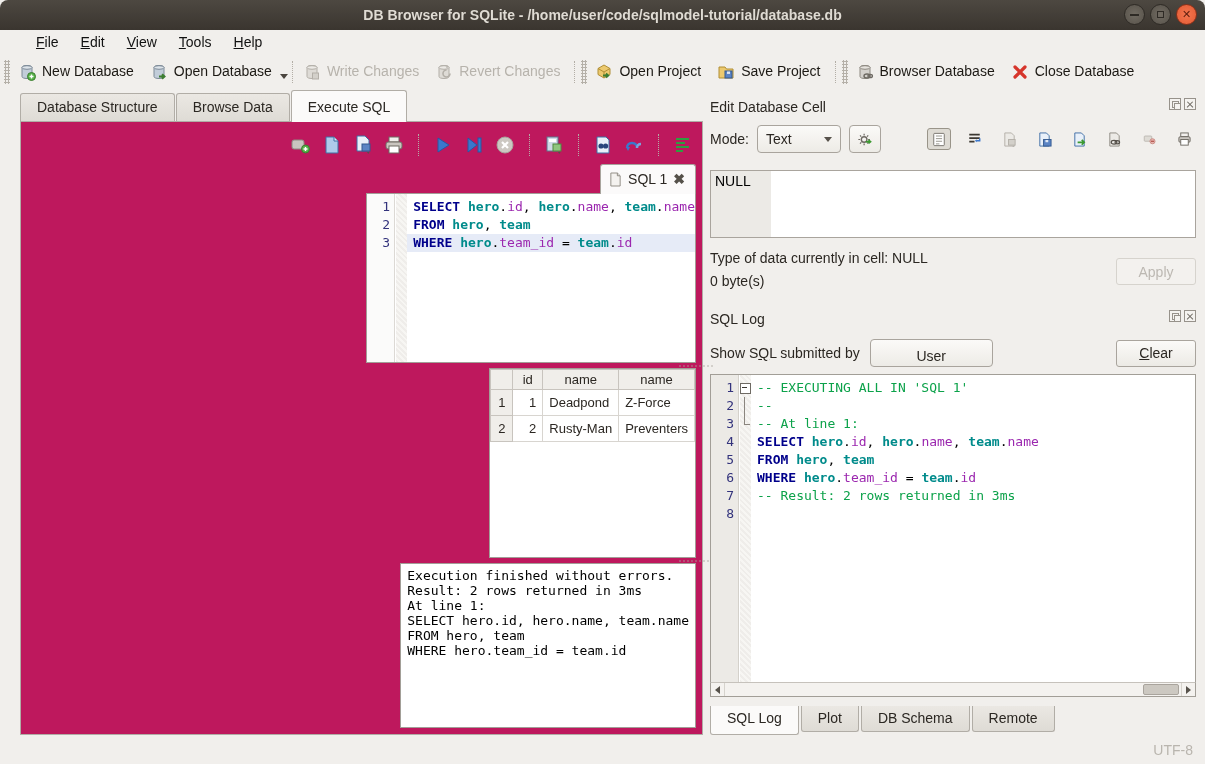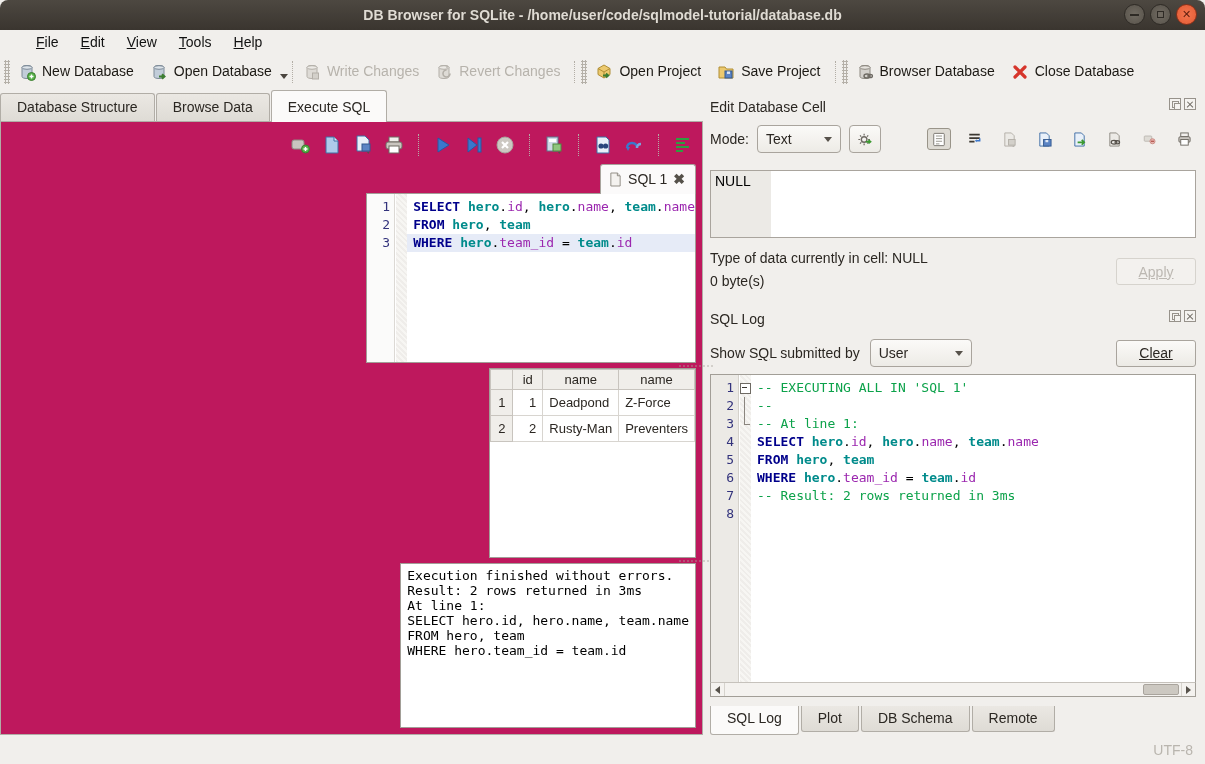--- a/index.html
+++ b/index.html
@@ -30,21 +30,21 @@
              background-image:radial-gradient(#b5b0a8 1px, transparent 1.2px); background-size:3px 3px; }
   .tbtn { display:flex; gap:6px; padding:4px 10px 4px 6px; color:#1c1914; }
   .tbtn.disabled { color:#b7b3ac; }
   .tsep { border-left:1px dotted #b3aea6; height:22px; margin:0 4px; }
   .dd-arrow { width:0; height:0; border-left:4px solid transparent; border-right:4px solid transparent;
               border-top:5px solid #4a453e; margin-top:10px; margin-left:-2px; }
   .icon16 { width:18px; height:18px; display:inline-block; position:relative; flex:0 0 18px; }
 
   
   .content { flex:1 1 auto; display:flex; }
-  .left-pane { width:703px; flex:0 0 703px; display:flex; flex-direction:column; padding-left:0; }
+  .left-pane { width:703px; flex:0 0 703px; display:flex; flex-direction:column; padding-left:20px; }
   .right-pane { flex:1 1 auto; display:flex; flex-direction:column; padding:3px 9px 0 7px; }
 
   
   .main-tabs { height:32px; display:flex; align-items:flex-end; flex:0 0 32px; position:relative; z-index:2; }
   .mtab { padding:5px 16px 6px; background:linear-gradient(#ebe8e3,#dedbd5); border:1px solid #b1ada6;
           border-bottom:none; margin-right:1px; border-radius:3px 3px 0 0; color:#2b2722; height:28px; }
   .mtab.active { background:#fbfaf9; height:32px; padding-top:8px; margin-bottom:-1px; }
 
   .tab-frame { flex:1 1 auto; border:1px solid #b1ada6; background:#be185d; display:flex; flex-direction:column;
                padding:5px 6px 6px;align-items:flex-end; }
@@ -113,21 +113,21 @@
   .dkicon.closex::before { transform:rotate(45deg); }
   .dkicon.closex::after { transform:rotate(-45deg); }
 
   .mode-row { height:30px; display:flex; align-items:center; margin-top:6px; flex:0 0 30px; }
   .combo { height:28px; border:1px solid #a9a49d; border-radius:4px; background:linear-gradient(#fbfaf8,#edebe6);
            display:flex; align-items:center; padding:8px 8px; gap:10px; }
   .combo .carrow { width:0; height:0; border-left:4px solid transparent; border-right:4px solid transparent;
                    border-top:5px solid #57524b; margin-left:auto; }
   .btn { height:27px; border:1px solid #a9a49d; border-radius:3px; background:linear-gradient(#fbfaf8,#ecead f);
          background:linear-gradient(#fbfaf8,#eceae5); padding:12px 18px; font-size:14px; color:#2b2722;
-         display:flex; align-items:center; justify-content:center;text-decoration:underline; }
+         display:flex; align-items:center; justify-content:center; }
   .btn.disabled { background:#f3f1ee; border-color:#d6d3cd; color:#bcb8b2; }
   .gearbtn { width:32px; height:28px; margin-left:8px; }
   .cell-icons { display:flex; gap:11px; margin-left:auto; align-items:center; }
   .cicon { width:24px; height:22px; display:flex; align-items:center; justify-content:center; position:relative; }
   .cicon.pressed { border:1px solid #999489; background:#dedbd4; border-radius:3px; }
 
   .null-editor { height:68px; flex:0 0 68px; margin-top:16px; border:1px solid #a9a49d; background:#fff;
                  position:relative; }
   .null-gutter { position:absolute; left:0; top:0; bottom:0; width:60px; background:#eceae6; }
   .null-value { position:absolute; left:4px; top:2px; font-size:14px; color:#000; }
@@ -551,21 +551,21 @@
       <div class="dock-header">
         <span class="dock-title">SQL Log</span>
         <span class="dock-icons">
           <span class="dkicon float"></span>
           <span class="dkicon closex"></span>
         </span>
       </div>
 
       <div class="filter-row">
         <span style="margin-right:10px;">Show S<u>Q</u>L submitted by</span>
-        <span class="combo" style="width:102px;">
+        <span class="combo" style="width:123px;flex-direction:column;">
           <span>User</span>
           <span class="carrow"></span>
         </span>
         <span class="btn clear-btn"><u>C</u>lear</span>
       </div>
 
       <div class="codebox log" style="flex:1 1 auto; margin-top:6px; border-bottom:none;">
         <div class="gutter-bg"></div>
         <div class="fold-bg"></div>
         <div class="lines">

